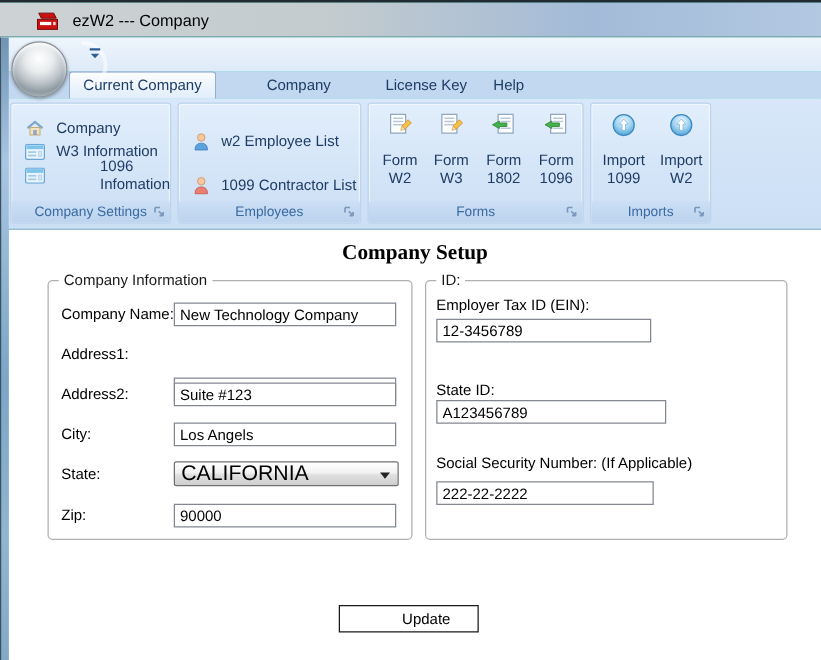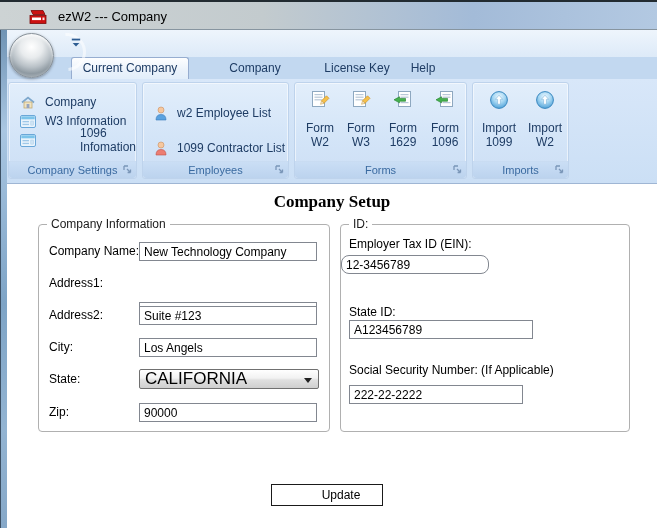--- a/index.html
+++ b/index.html
@@ -28,21 +28,21 @@
     z-index:12; border:1px solid #8a939b;
     background:radial-gradient(circle at 50% 30%, #ffffff 0%, #e8ebed 30%, #b9c1c7 55%, #8f9aa2 72%, #c3cbd0 100%);
     box-shadow:0 1px 3px rgba(0,0,0,.35), inset 0 2px 3px rgba(255,255,255,.9); }
   .orb-arc { position:absolute; left:48px; top:33px; width:38px; height:38px; border-radius:50%;
     border:3px solid rgba(255,255,255,.55); border-left-color:transparent;
     border-bottom-color:transparent; transform:rotate(40deg); z-index:11; }
   .qat-drop { position:absolute; left:70px; top:38px; width:12px; height:11px; z-index:13; cursor:pointer; }
 
   .tab-row { position:absolute; left:0; top:57px; width:657px; height:22px; background:#c2d8f0; }
   .tab { position:absolute; top:0; height:22px; line-height:22px; text-align:center;
-    font-size:12px; color:#1e3c64; cursor:pointer;margin-left:16px; }
+    font-size:12px; color:#1e3c64; cursor:pointer; }
   .tab.selected { background:linear-gradient(180deg,#fdfeff,#eaf2fb 60%,#e2eefa);
     border:1px solid #96add0; border-bottom:none; border-radius:3px 3px 0 0; line-height:21px; }
 
   .ribbon-body { position:absolute; left:0; top:79px; width:657px; height:105px;
     background:linear-gradient(180deg,#d8e7f9,#cbdff5);
     border-bottom:1px solid #9fb6d4; }
   .rbn-group { position:absolute; top:3px; height:97px;
     border:1px solid #bed3ec; border-radius:3px;
     background:linear-gradient(180deg,#e2eefb,#d4e5f8 55%,#cddff5);
     box-shadow:inset 0 0 0 1px rgba(255,255,255,.55); }
@@ -218,21 +218,21 @@
       <div class="rbn-large" style="left:89px;width:38px;">
         <span class="ico">
           <svg width="20" height="20" viewBox="0 0 20 20">
             <rect x="5.5" y="1.5" width="12" height="15" fill="#fff" stroke="#8ea8c0"></rect>
             <rect x="7.5" y="4" width="8" height="1.2" fill="#b8c8d8"></rect>
             <rect x="7.5" y="6.6" width="8" height="1.2" fill="#b8c8d8"></rect>
             <rect x="7.5" y="12" width="8" height="1.2" fill="#b8c8d8"></rect>
             <path d="M1 9.8 L6.5 6.8 L6.5 8.4 L12.5 8.4 L12.5 11.2 L6.5 11.2 L6.5 12.8 Z" fill="#45b14e" stroke="#2d8a36" stroke-width="0.7"></path>
           </svg>
         </span>
-        <span class="lbl">Form 1629</span>
+        <span class="lbl">Form 1802</span>
       </div>
       <div class="rbn-large" style="left:131px;width:38px;">
         <span class="ico">
           <svg width="20" height="20" viewBox="0 0 20 20">
             <rect x="5.5" y="1.5" width="12" height="15" fill="#fff" stroke="#8ea8c0"></rect>
             <rect x="7.5" y="4" width="8" height="1.2" fill="#b8c8d8"></rect>
             <rect x="7.5" y="6.6" width="8" height="1.2" fill="#b8c8d8"></rect>
             <rect x="7.5" y="12" width="8" height="1.2" fill="#b8c8d8"></rect>
             <path d="M1 9.8 L6.5 6.8 L6.5 8.4 L12.5 8.4 L12.5 11.2 L6.5 11.2 L6.5 12.8 Z" fill="#45b14e" stroke="#2d8a36" stroke-width="0.7"></path>
           </svg>
@@ -312,21 +312,21 @@
       </div>
 
       <span class="fld-label" style="left:10px;top:180px;">Zip:</span>
       <input class="fld-input" style="left: 100px; top: 178px; width: 178px;" value="90000">
     </div>
 
     <div class="groupbox gb-right">
       <span class="legend">ID:</span>
 
       <span class="fld-label" style="left:8px;top:12px;">Employer Tax ID (EIN):</span>
-      <input class="fld-input" style="left: 0; top: 30px; width: 148px; border-radius: 8px;" value="12-3456789">
+      <input class="fld-input" style="left: 8px; top: 30px; width: 172px;" value="12-3456789">
 
       <span class="fld-label" style="left:8px;top:80px;">State ID:</span>
       <input class="fld-input" style="left: 8px; top: 95px; width: 184px;" value="A123456789">
 
       <span class="fld-label" style="left:8px;top:138px;">Social Security Number: (If Applicable)</span>
       <input class="fld-input" style="left: 8px; top: 160px; width: 174px;" value="222-22-2222">
     </div>
 
     <button class="update-btn">Update</button>
   </div>

